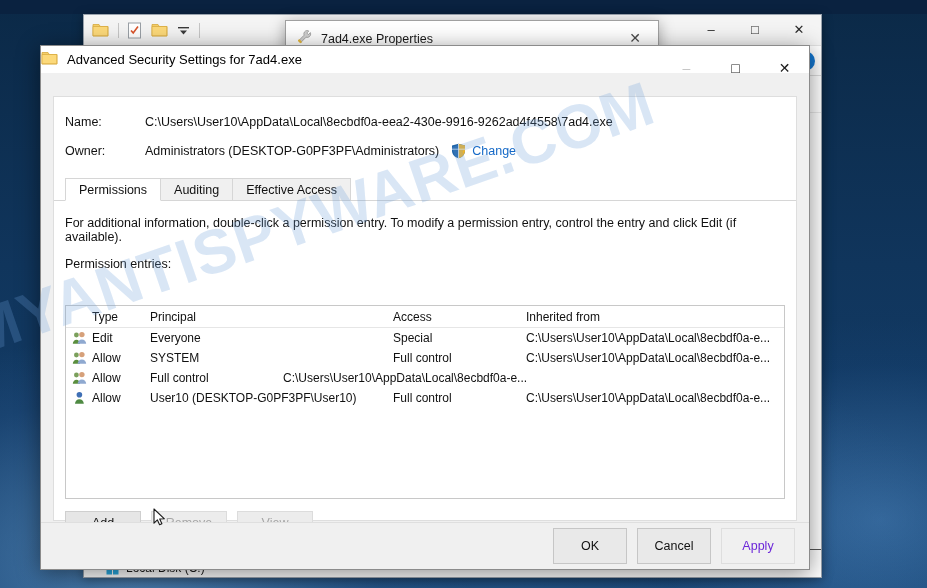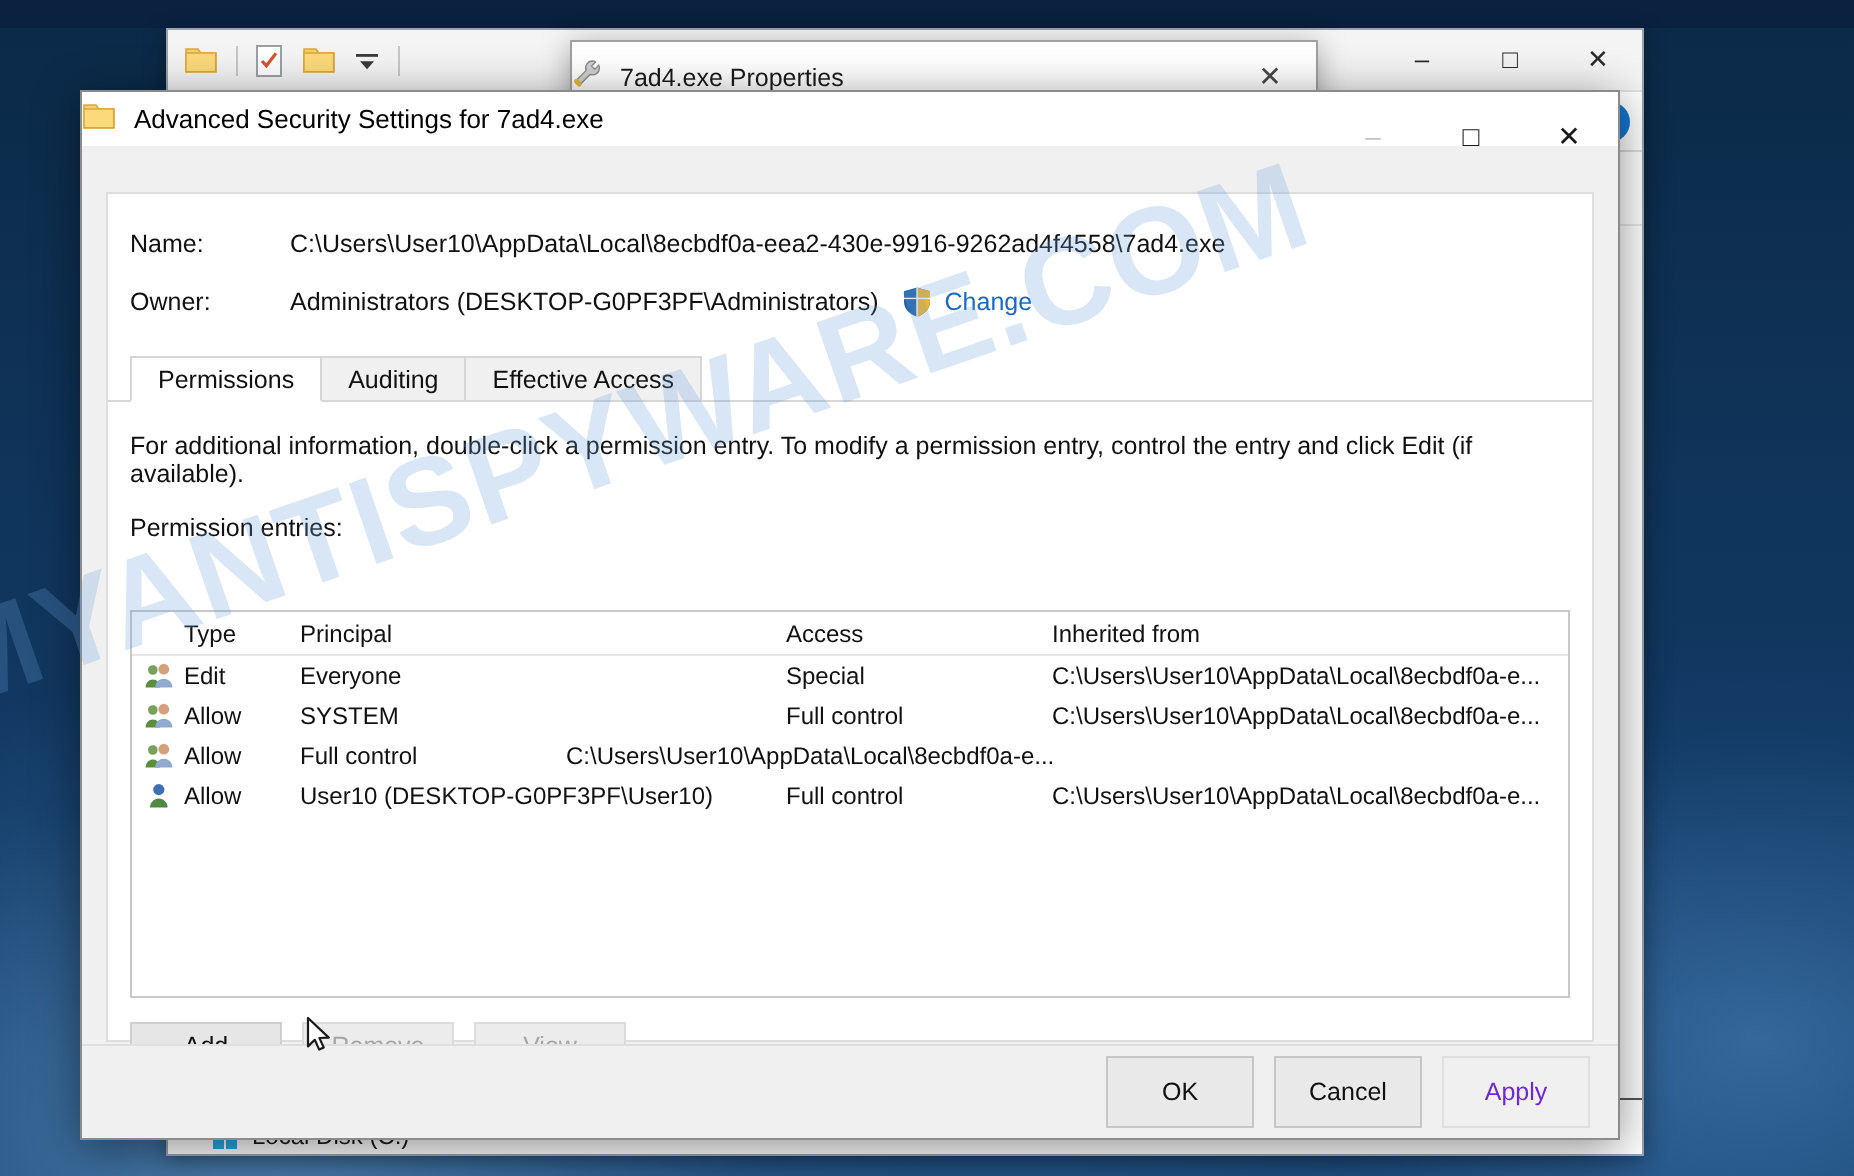--- a/index.html
+++ b/index.html
@@ -155,20 +155,21 @@
     left: 285px; top: 20px;
     width: 372px; height: 520px;
     background: #ffffff;
     border: 1px solid #a0a0a0;
     box-shadow: 0 3px 14px rgba(0,0,0,0.35);
     overflow: hidden;
   }
   #properties-titlebar {
     height: 35px;
     display: flex; align-items: center;
+    padding-left: 11px;
     background: #ffffff;
     box-sizing: border-box;
   }
   #properties-title-text {
     font-size: 12.5px; color: #1b1b1b; margin-left: 8px;
   }
   #properties-close {
     position: absolute; right: 0; top: 0;
     width: 46px; height: 34px;
     display: flex; align-items: center; justify-content: center;

